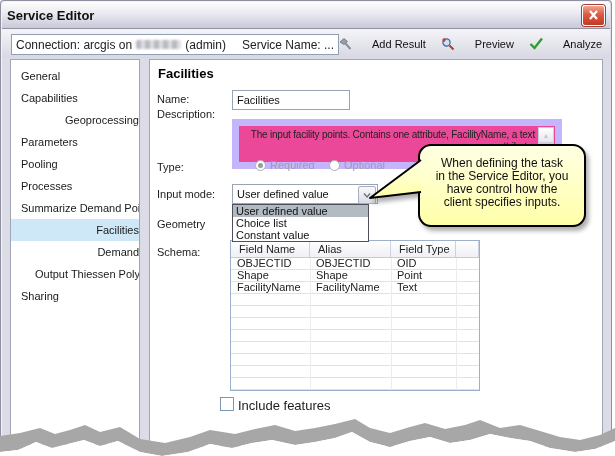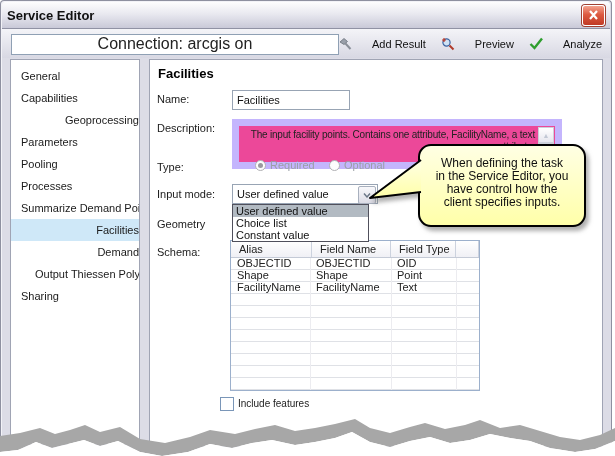--- a/index.html
+++ b/index.html
@@ -11,22 +11,22 @@
   .titlebar{position:absolute;left:1px;top:1px;right:1px;height:26px;border-radius:3px 3px 0 0;
             background:linear-gradient(180deg,#fdfdfe 0%,#e9e9f0 45%,#c9c9d8 100%);
             border-bottom:1px solid #9092a4;display:flex;align-items:center;padding:0 5px;justify-content:flex-end;}
   .title{font-size:13px;font-weight:bold;color:#111;}
   .close-btn{margin-left:auto;width:21px;height:19px;border-radius:3px;
              background:linear-gradient(180deg,#f3a38f 0%,#dd5a41 45%,#c03a26 100%);
              border:1px solid #fff;box-shadow:0 0 0 1px #a04032;display:flex;align-items:center;justify-content:center;cursor:pointer;}
   .toolbar{position:absolute;left:1px;top:28px;right:1px;height:29px;
            background:linear-gradient(180deg,#f4f4f8,#d8d8e3);}
   .conn-box{position:absolute;left:9px;top:5px;width:318px;height:19px;background:#fff;
-            border:1px solid #8fa0b4;font-size:16px;color:#222;display:flex;align-items:center;
-            padding:0 4px;white-space:nowrap;overflow:hidden;flex-direction:column;}
+            border:1px solid #8fa0b4;font-size:12px;color:#222;display:flex;align-items:center;
+            padding:0 4px;white-space:nowrap;overflow:hidden;}
   .redacted{display:inline-block;width:62px;height:9px;margin:0 4px;border-radius:2px;
             background:repeating-linear-gradient(90deg,#b9b9c1 0 5px,#dcdce2 5px 9px);filter:blur(1.2px);}
   .svc{margin-left:16px;}
   .tb-buttons{position:absolute;left:336px;right:4px;top:0;height:29px;display:flex;align-items:center;gap:15px;}
   .tb-btn{display:flex;align-items:center;gap:20px;font-size:11px;color:#111;cursor:pointer;white-space:nowrap;}
   .panel{position:absolute;background:#fff;border:1px solid #a0a4b4;}
   .sidebar{left:9px;top:58px;width:130px;height:386px;padding-top:5px;box-sizing:border-box;}
   .side-item{height:22px;line-height:22px;font-size:11px;color:#1a1a1a;padding-left:10px;
              white-space:nowrap;overflow:hidden;cursor:pointer;}
   .side-item.indent{padding-left:24px;text-align:right;}
@@ -56,21 +56,21 @@
   .drop-item.selected{background:#b2bac2;}
   .schema-table{position:absolute;left:80px;top:180px;width:248px;border:1px solid #9cb0cc;background:#fff;}
   .t-head{display:flex;height:16px;background:linear-gradient(180deg,#ffffff,#f0f0f5);border-bottom:1px solid #c4cad6;}
   .th{font-size:11px;color:#222;line-height:16px;padding-left:8px;box-sizing:border-box;border-right:1px solid #ccd2de;}
   .t-body{position:relative;}
   .t-row{display:flex;height:11px;border-bottom:1px solid #dfe1e6;}
   .td{font-size:11px;line-height:11px;color:#222;padding-left:6px;box-sizing:border-box;white-space:nowrap;overflow:hidden;}
   .c1{width:79px;} .c2{width:81px;} .c3{width:65px;} .c4{flex:1;}
   .vline{position:absolute;top:0;bottom:0;width:1px;background:#ececf0;}
   .checkbox{position:absolute;left:70px;top:337px;width:12px;height:12px;background:#fff;border:1px solid #7a96b8;cursor:pointer;}
-  .check-lbl{position:absolute;left:88px;top:338px;font-size:10px;color:#1c1c1c;}
+  .check-lbl{position:absolute;left:88px;top:338px;font-size:13px;color:#1c1c1c;}
   .callout-svg{position:absolute;left:210px;top:82px;z-index:30;filter:drop-shadow(3px 4px 2px rgba(110,110,110,0.55));}
   .callout-text{position:absolute;left:269px;top:97px;width:166px;z-index:31;text-align:center;
                 font-size:12px;line-height:13px;color:#101010;}
   .torn{position:absolute;left:0;top:405px;z-index:50;}
   .icon-svg{display:block;}
 </style>
 </head>
 <body>
 
 <div class="dialog">
@@ -138,21 +138,21 @@
     <div class="side-item indent">Output Thiessen Polygons</div>
     <div class="side-item">Sharing</div>
   </div>
 
   <div class="panel mainpanel">
     <div class="heading">Facilities</div>
 
     <div class="lbl" style="top:33px">Name:</div>
     <div class="textinput">Facilities</div>
 
-    <div class="lbl" style="top:62px">Description:</div>
+    <div class="lbl" style="top:48px">Description:</div>
     <div class="ta">
       <div class="ta-text">The input facility points.  Contains one attribute, FacilityName, a text attribute.</div>
       <div class="ta-scroll">
         <div class="sc-btn">▲</div>
         <div class="sc-btn">▼</div>
       </div>
     </div>
 
     <div class="lbl" style="top:101px">Type:</div>
     <div class="radio-opt" style="left:105px;top:99px;font-size:11px;color:#9aa0a6;">
@@ -177,22 +177,22 @@
       <div class="drop-item selected">User defined value</div>
       <div class="drop-item">Choice list</div>
       <div class="drop-item">Constant value</div>
     </div>
 
     <div class="lbl" style="top:158px">Geometry</div>
 
     <div class="lbl" style="top:186px">Schema:</div>
     <div class="schema-table">
       <div class="t-head">
+        <div class="th c1">Field Name</div>
         <div class="th c2">Alias</div>
-        <div class="th c1">Field Name</div>
         <div class="th c3">Field Type</div>
         <div class="th c4"></div>
       </div>
       <div class="t-body">
         <div class="vline" style="left:79px"></div>
         <div class="vline" style="left:160px"></div>
         <div class="vline" style="left:225px"></div>
         <div class="t-row">
           <div class="td c1">OBJECTID</div>
           <div class="td c2">OBJECTID</div>

